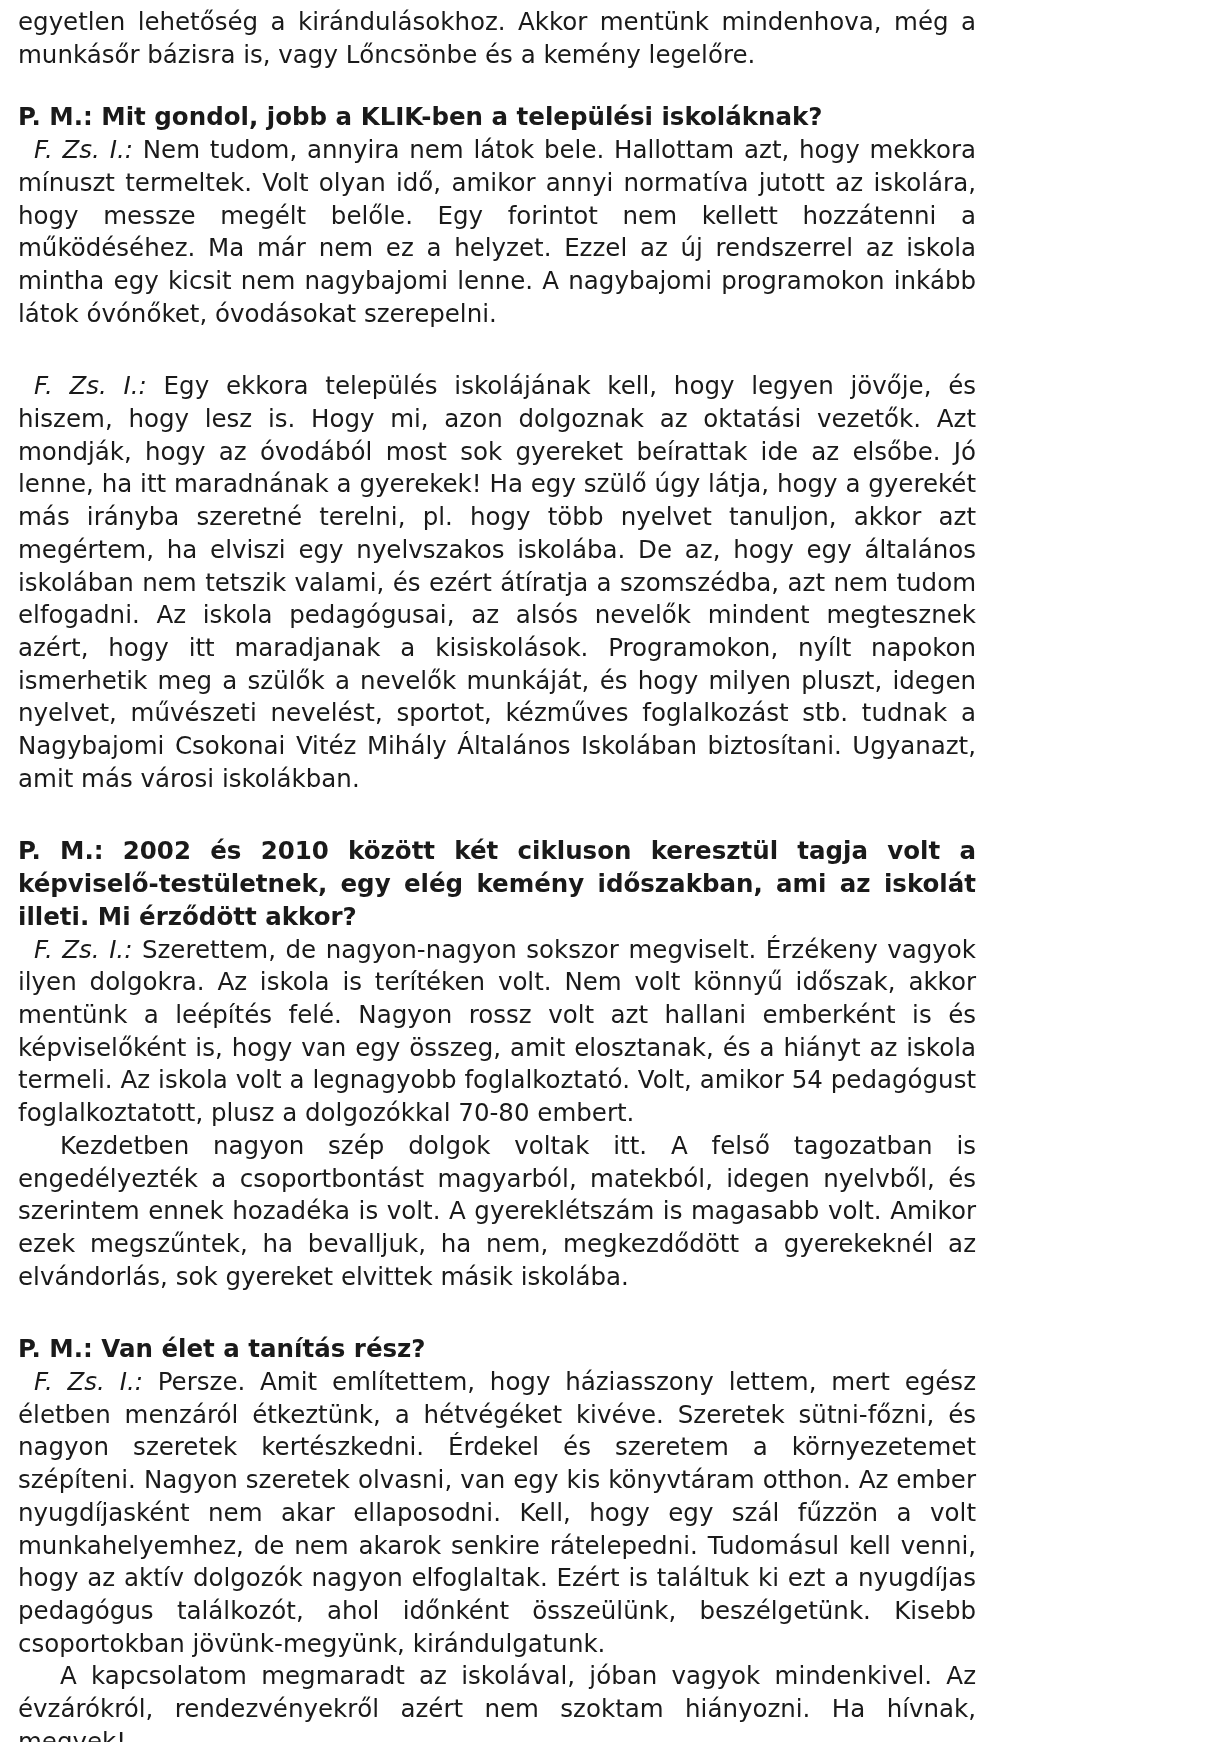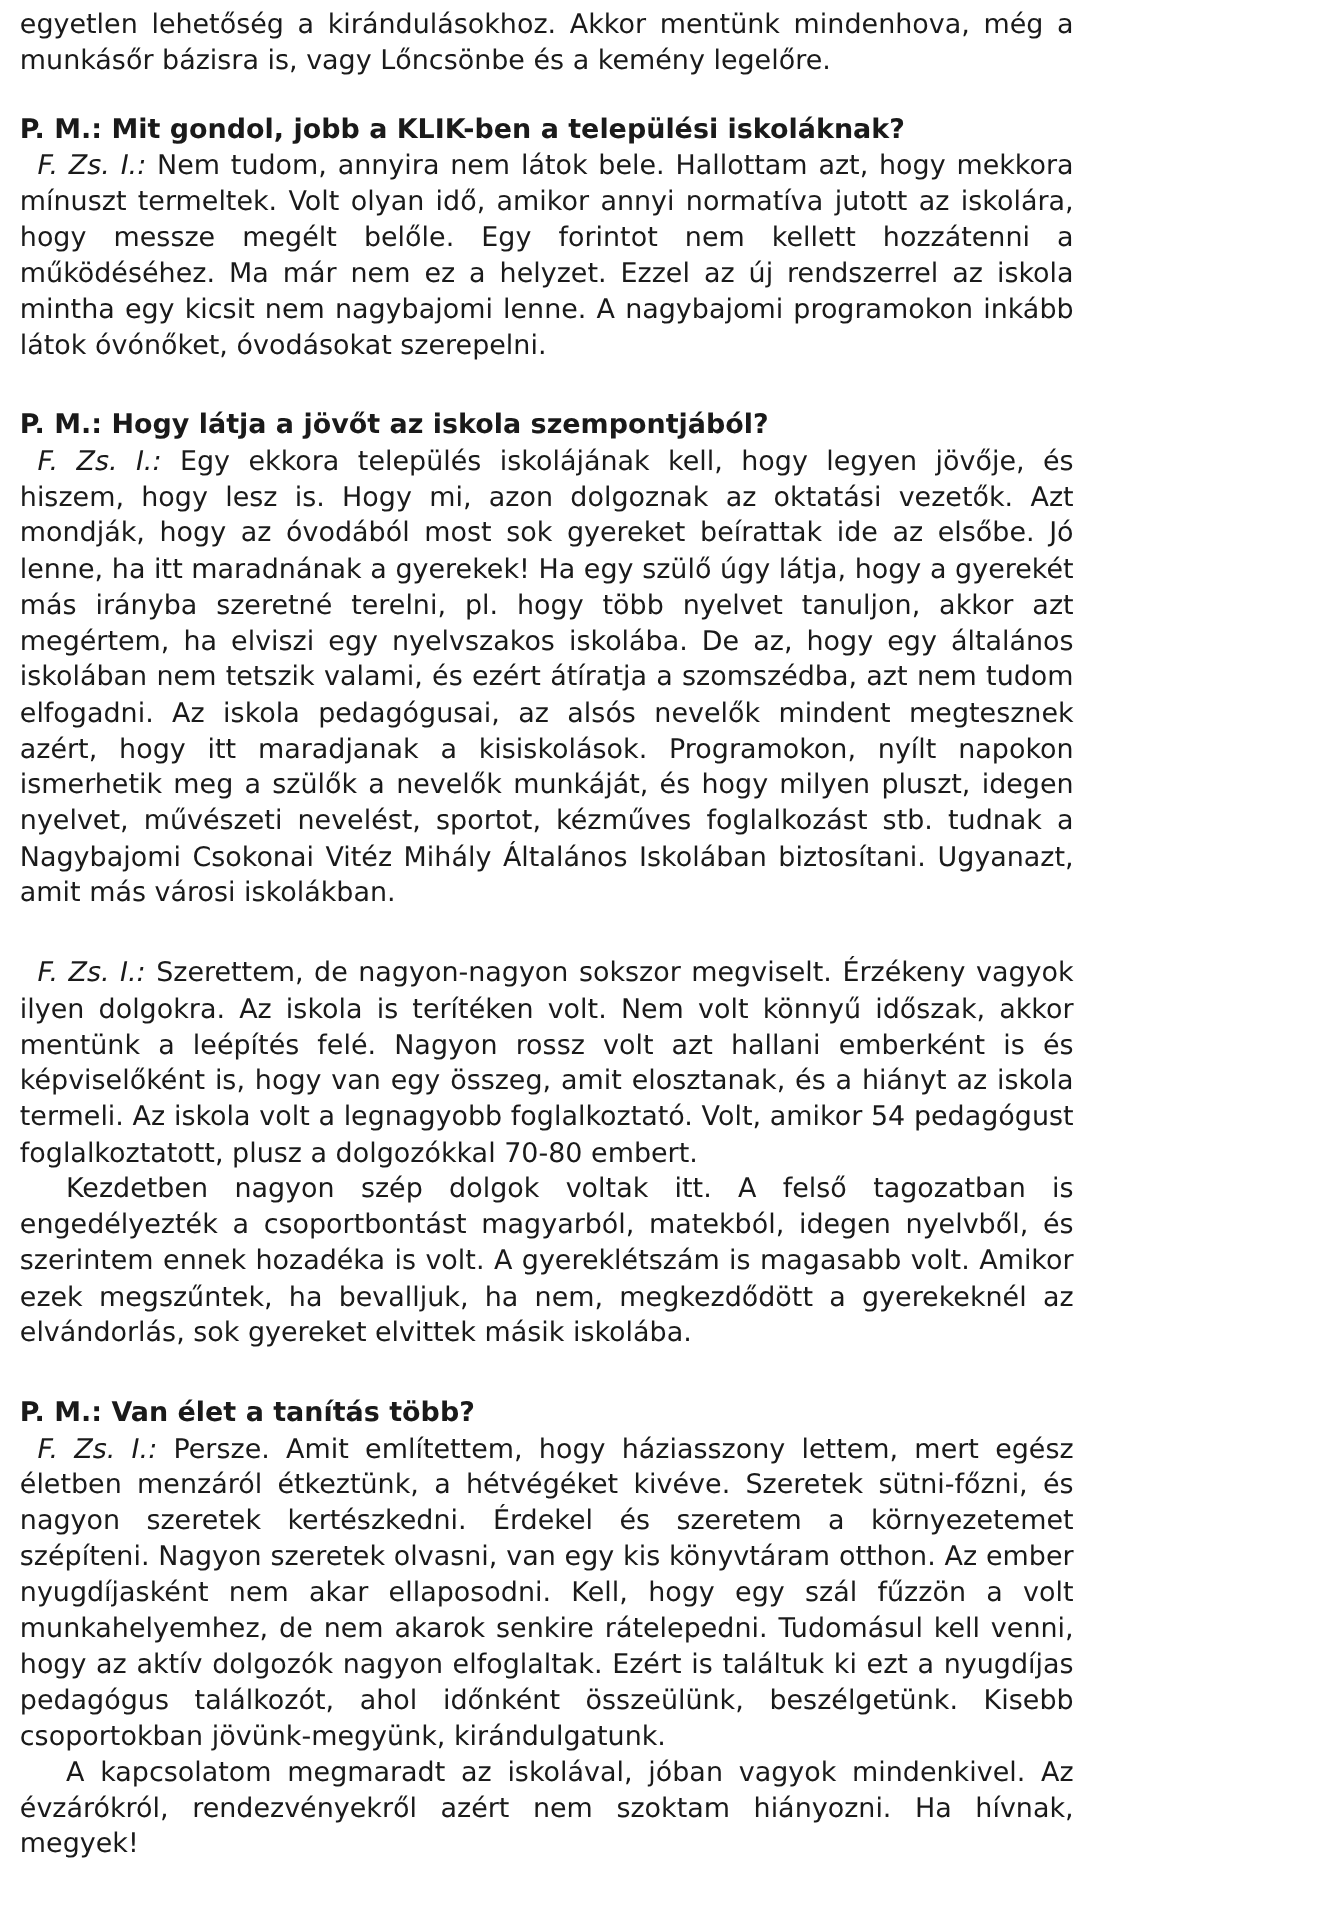--- a/index.html
+++ b/index.html
@@ -52,33 +52,33 @@
 
 
   <div class="gap-md"></div>
 
   <p class="q">P. M.: Mit gondol, jobb a KLIK-ben a települési iskoláknak?</p>
 
   <p><span class="speaker">F. Zs. I.:</span><span> Nem tudom, annyira nem látok bele. Hallottam azt, hogy mekkora mínuszt termeltek. Volt olyan idő, amikor annyi normatíva jutott az iskolára, hogy messze megélt belőle. Egy forintot nem kellett hozzátenni a működéséhez. Ma már nem ez a helyzet. Ezzel az új rendszerrel az iskola mintha egy kicsit nem nagybajomi lenne. A nagybajomi programokon inkább látok óvónőket, óvodásokat szerepelni.</span></p>
 
   <div class="gap-lg"></div>
 
-  <p class="q">P. M.: Hogy látja a jövőt az iskola szempontjából?</p>
 
   <p><span class="speaker">F. Zs. I.:</span><span> Egy ekkora település iskolájának kell, hogy legyen jövője, és hiszem, hogy lesz is. Hogy mi, azon dolgoznak az oktatási vezetők. Azt mondják, hogy az óvodából most sok gyereket beírattak ide az elsőbe. Jó lenne, ha itt maradnának a gyerekek! Ha egy szülő úgy látja, hogy a gyerekét más irányba szeretné terelni, pl. hogy több nyelvet tanuljon, akkor azt megértem, ha elviszi egy nyelvszakos iskolába. De az, hogy egy általános iskolában nem tetszik valami, és ezért átíratja a szomszédba, azt nem tudom elfogadni. Az iskola pedagógusai, az alsós nevelők mindent megtesznek azért, hogy itt maradjanak a kisiskolások. Programokon, nyílt napokon ismerhetik meg a szülők a nevelők munkáját, és hogy milyen pluszt, idegen nyelvet, művészeti nevelést, sportot, kézműves foglalkozást stb. tudnak a Nagybajomi Csokonai Vitéz Mihály Általános Iskolában biztosítani. Ugyanazt, amit más városi iskolákban.</span></p>
 
   <div class="gap-lg"></div>
 
+  <p class="q">P. M.: 2002 és 2010 között két cikluson keresztül tagja volt a képviselő-testületnek, egy elég kemény időszakban, ami az iskolát illeti. Mi érződött akkor?</p>
 
   <p><span class="speaker">F. Zs. I.:</span><span> Szerettem, de nagyon-nagyon sokszor megviselt. Érzékeny vagyok ilyen dolgokra. Az iskola is terítéken volt. Nem volt könnyű időszak, akkor mentünk a leépítés felé. Nagyon rossz volt azt hallani emberként is és képviselőként is, hogy van egy összeg, amit elosztanak, és a hiányt az iskola termeli. Az iskola volt a legnagyobb foglalkoztató. Volt, amikor 54 pedagógust foglalkoztatott, plusz a dolgozókkal 70-80 embert.</span></p>
 
   <p class="indent">Kezdetben nagyon szép dolgok voltak itt. A felső tagozatban is engedélyezték a csoportbontást magyarból, matekból, idegen nyelvből, és szerintem ennek hozadéka is volt. A gyereklétszám is magasabb volt. Amikor ezek megszűntek, ha bevalljuk, ha nem, megkezdődött a gyerekeknél az elvándorlás, sok gyereket elvittek másik iskolába.</p>
 
 
   <div class="gap-lg"></div>
 
-  <p class="q">P. M.: Van élet a tanítás több?</p>
+  <p class="q">P. M.: Van élet a tanítás rész?</p>
 
   <p><span class="speaker">F. Zs. I.:</span><span> Persze. Amit említettem, hogy háziasszony lettem, mert egész életben menzáról étkeztünk, a hétvégéket kivéve. Szeretek sütni-főzni, és nagyon szeretek kertészkedni. Érdekel és szeretem a környezetemet szépíteni. Nagyon szeretek olvasni, van egy kis könyvtáram otthon. Az ember nyugdíjasként nem akar ellaposodni. Kell, hogy egy szál fűzzön a volt munkahelyemhez, de nem akarok senkire rátelepedni. Tudomásul kell venni, hogy az aktív dolgozók nagyon elfoglaltak. Ezért is találtuk ki ezt a nyugdíjas pedagógus találkozót, ahol időnként összeülünk, beszélgetünk. Kisebb csoportokban jövünk-megyünk, kirándulgatunk.</span></p>
 
   <p class="indent cut">A kapcsolatom megmaradt az iskolával, jóban vagyok mindenkivel. Az évzárókról, rendezvényekről azért nem szoktam hiányozni. Ha hívnak, megyek!</p>
 
 </div>
 
 </body></html>

